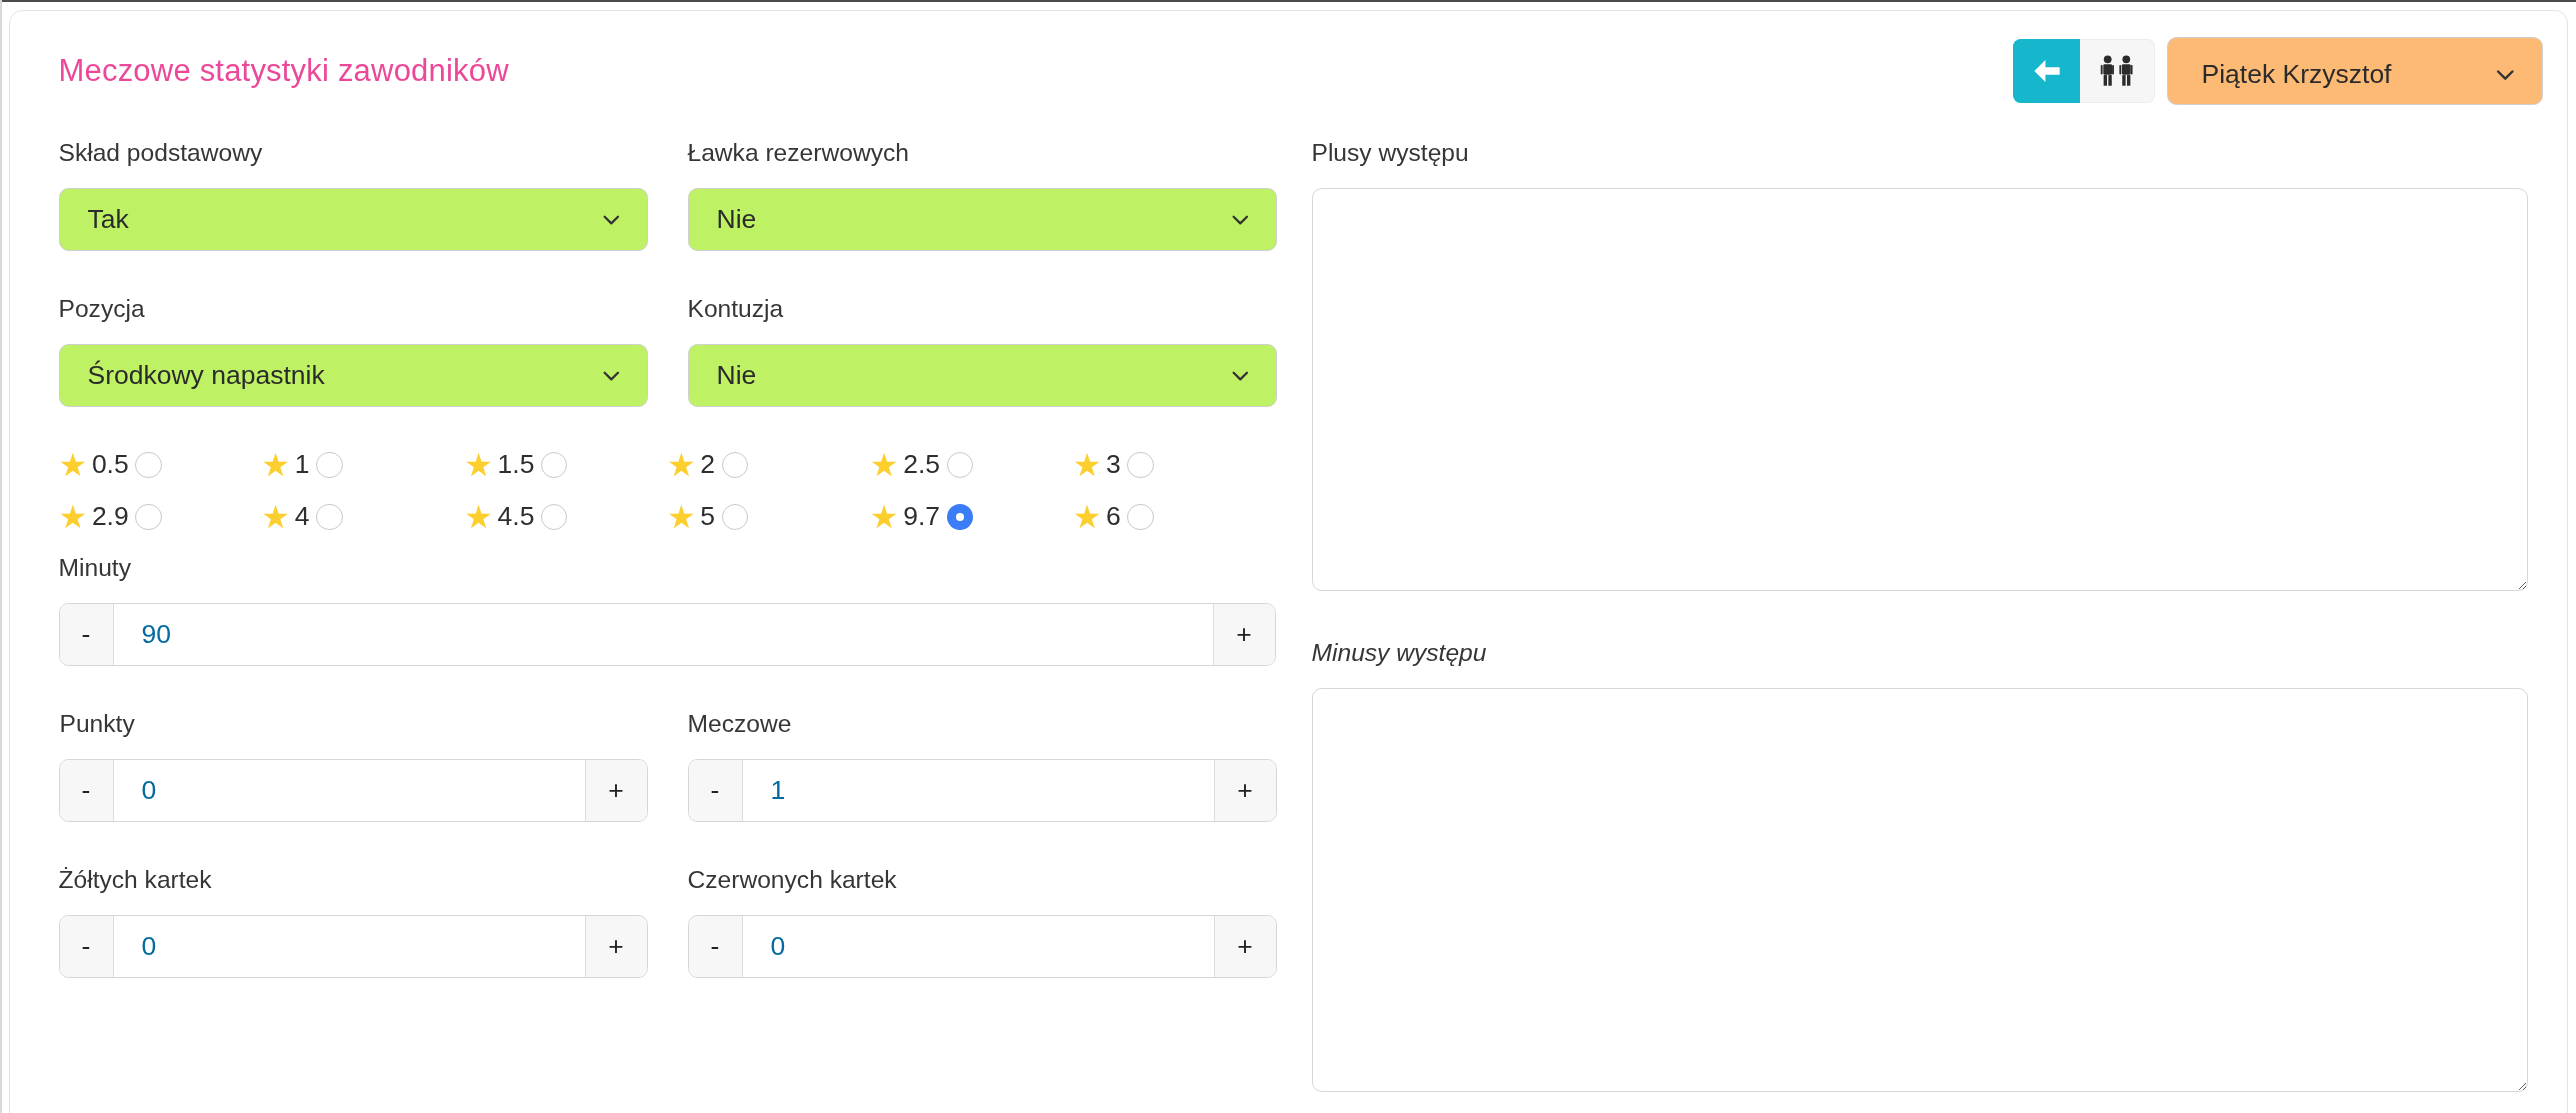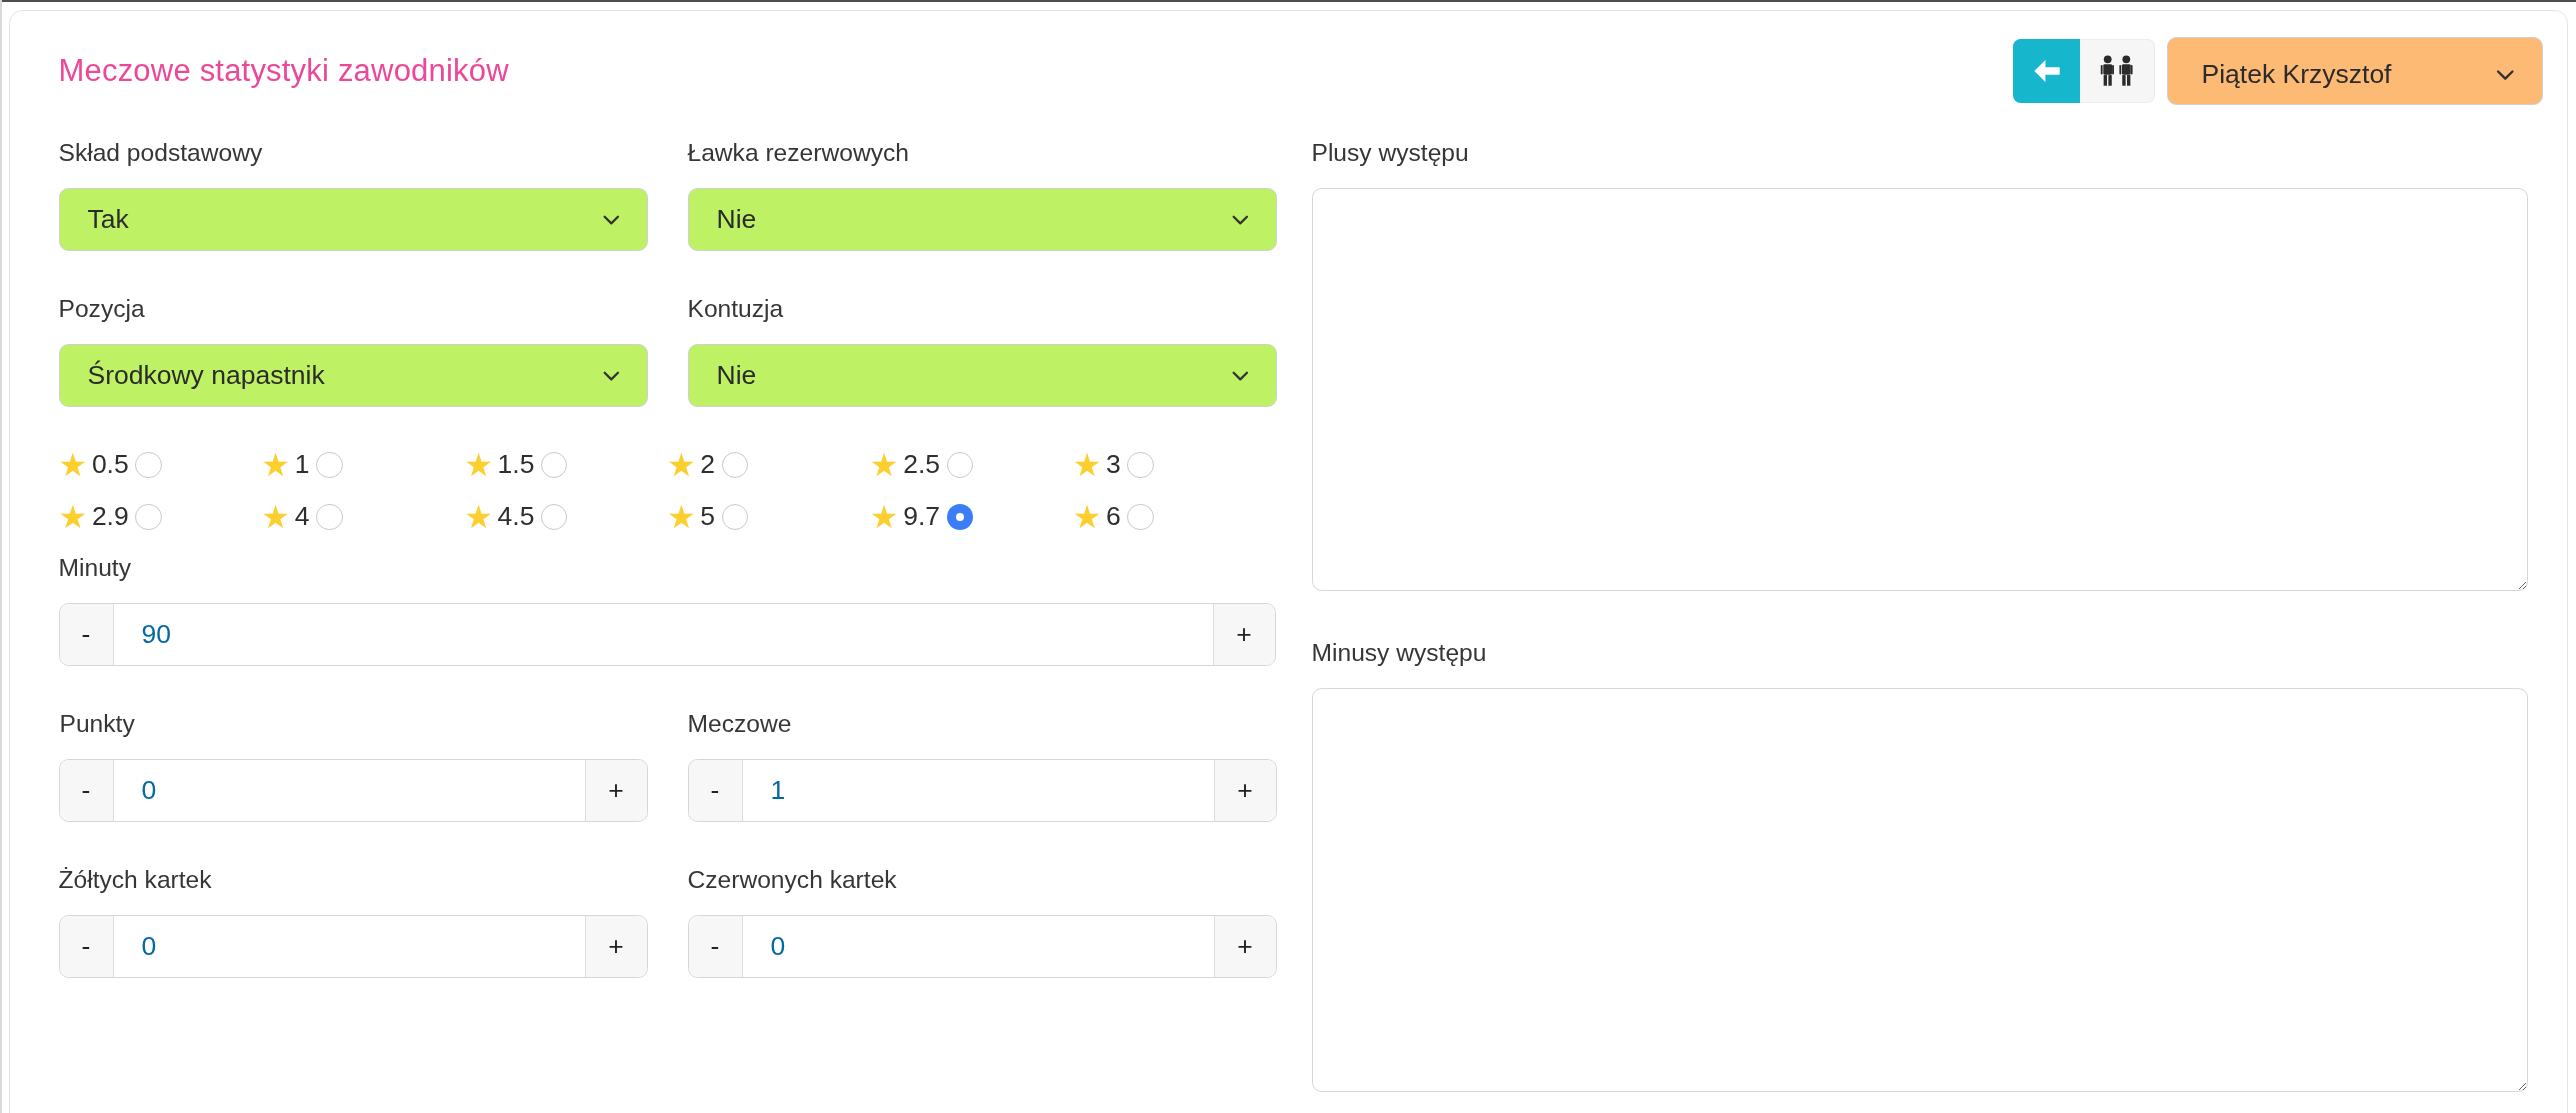--- a/index.html
+++ b/index.html
@@ -63,21 +63,21 @@
   .step-input{flex:1;border:none;outline:none;background:transparent;font-family:inherit;
               font-size:26.5px;color:#0369a1;padding:0 0 0 28px;min-width:0;}
 
   .label-punkty{margin-left:1px;}
 
   
   .textarea{width:100%;box-sizing:border-box;border:0.9px solid #d6d6d6;border-radius:9.5px;background:#fff;
             resize:both;font-family:inherit;font-size:26.5px;color:#2b2b2b;padding:17px 23px;outline:none;}
   .ta-plusy{height:403px;}
   .ta-minusy{height:404px;}
-  .minusy-label{margin-top:45px;}
+  .minusy-label{margin-top:45px;font-style:italic;}
 </style>
 </head>
 <body>
 
 <div class="edge-top"></div>
 <div class="edge-left"></div>
 
 <div class="card">
 
   <div class="header">

